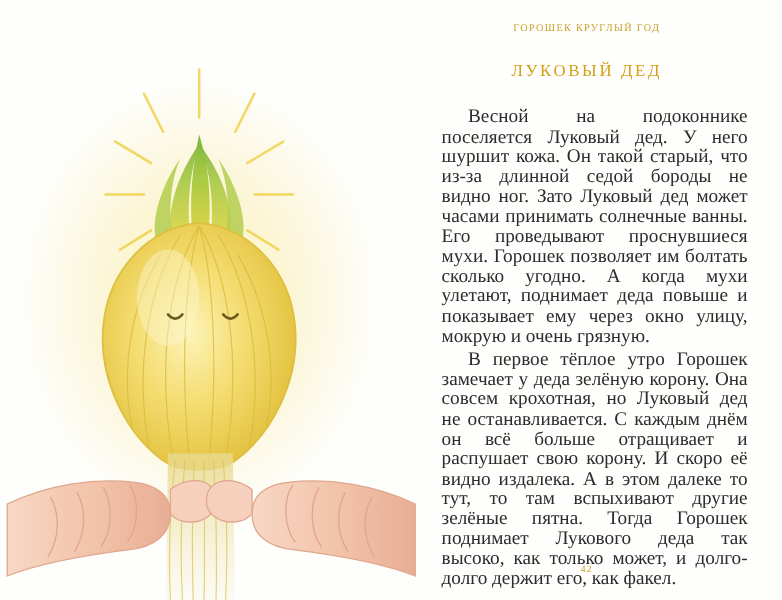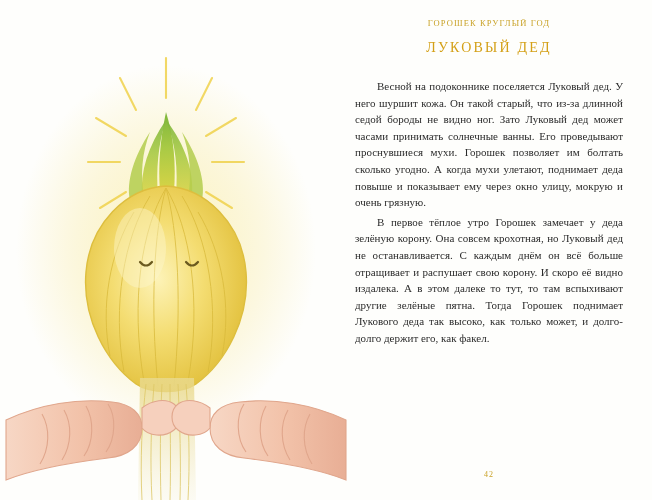--- a/index.html
+++ b/index.html
@@ -27,40 +27,40 @@
     top: 18px;
     width: 268px;
   }
   .running-head {
     font-family: "Liberation Serif", serif;
     font-size: 8.5px;
     letter-spacing: 1.1px;
     color: #c9a227;
     text-align: center;
     text-transform: uppercase;
-    margin-bottom: 12px;
+    margin-bottom: 24px;
     white-space: nowrap;
   }
   .chapter-title {
     font-family: "Liberation Serif", serif;
     font-size: 14px;
     letter-spacing: 2.2px;
     color: #d4a017;
     text-align: center;
     text-transform: uppercase;
     margin-bottom: 22px;
     font-weight: normal;
   }
   .para {
-    font-size: 11px;
+    font-size: 16px;
     line-height: 16.6px;
     color: #2b2b2b;
     text-align: justify;
     text-indent: 22px;
-    margin: 0 0 3px 0;
+    margin: 0 0 3px 13px;
     hyphens: manual;
   }
   .page-number {
     position: absolute;
     left: 355px;
     top: 470px;
     width: 268px;
     text-align: center;
     font-size: 8px;
     color: #c9a227;

